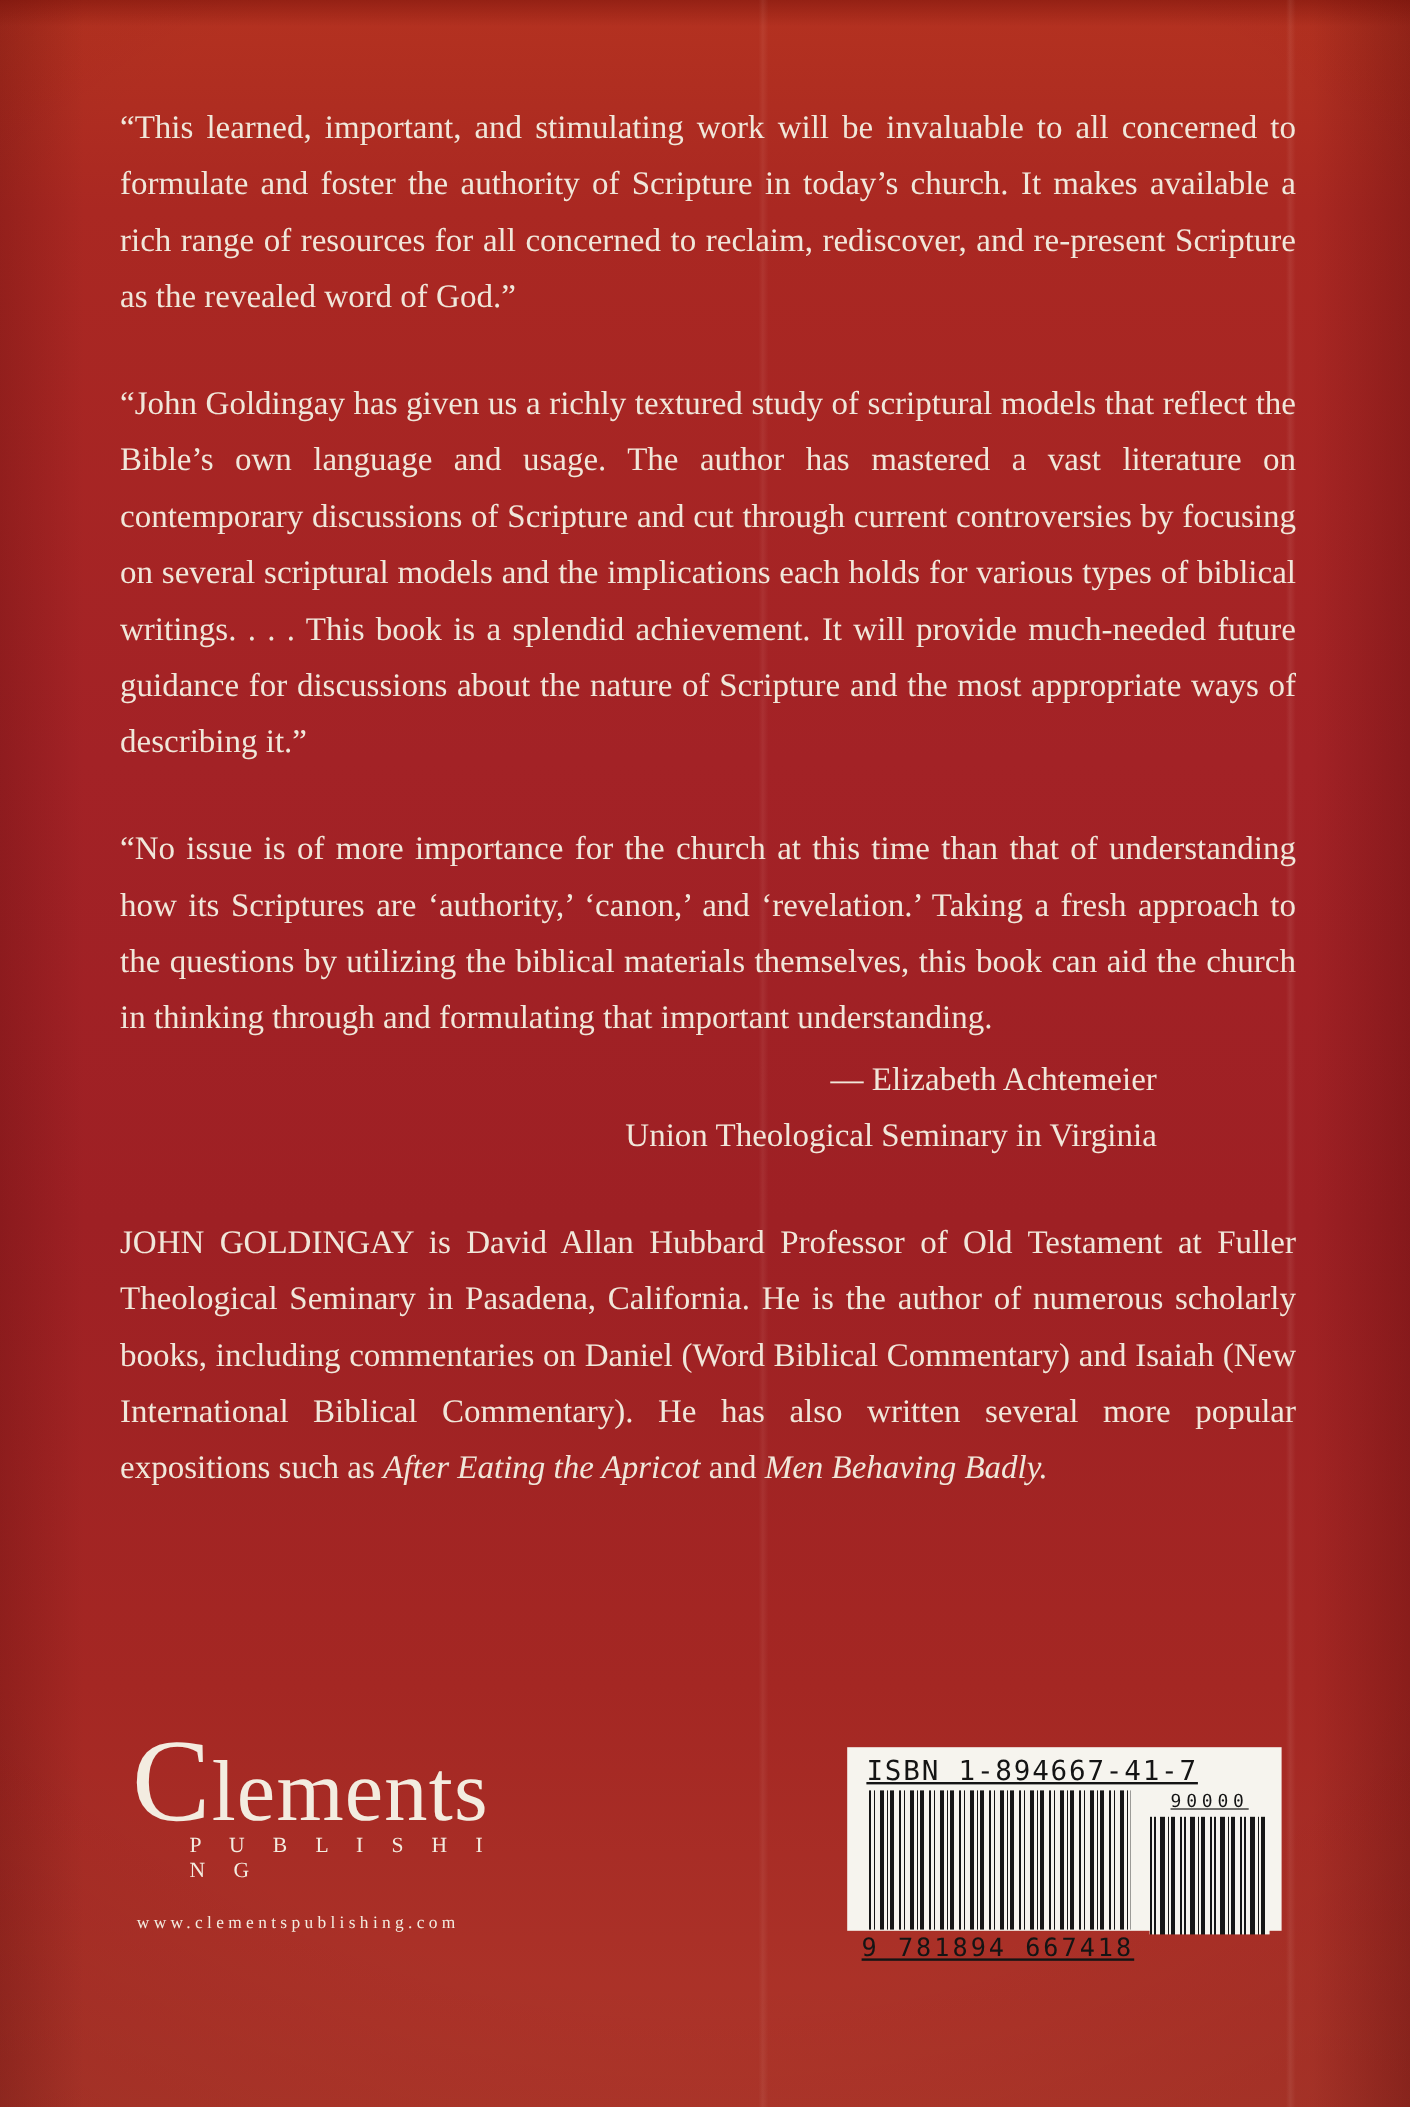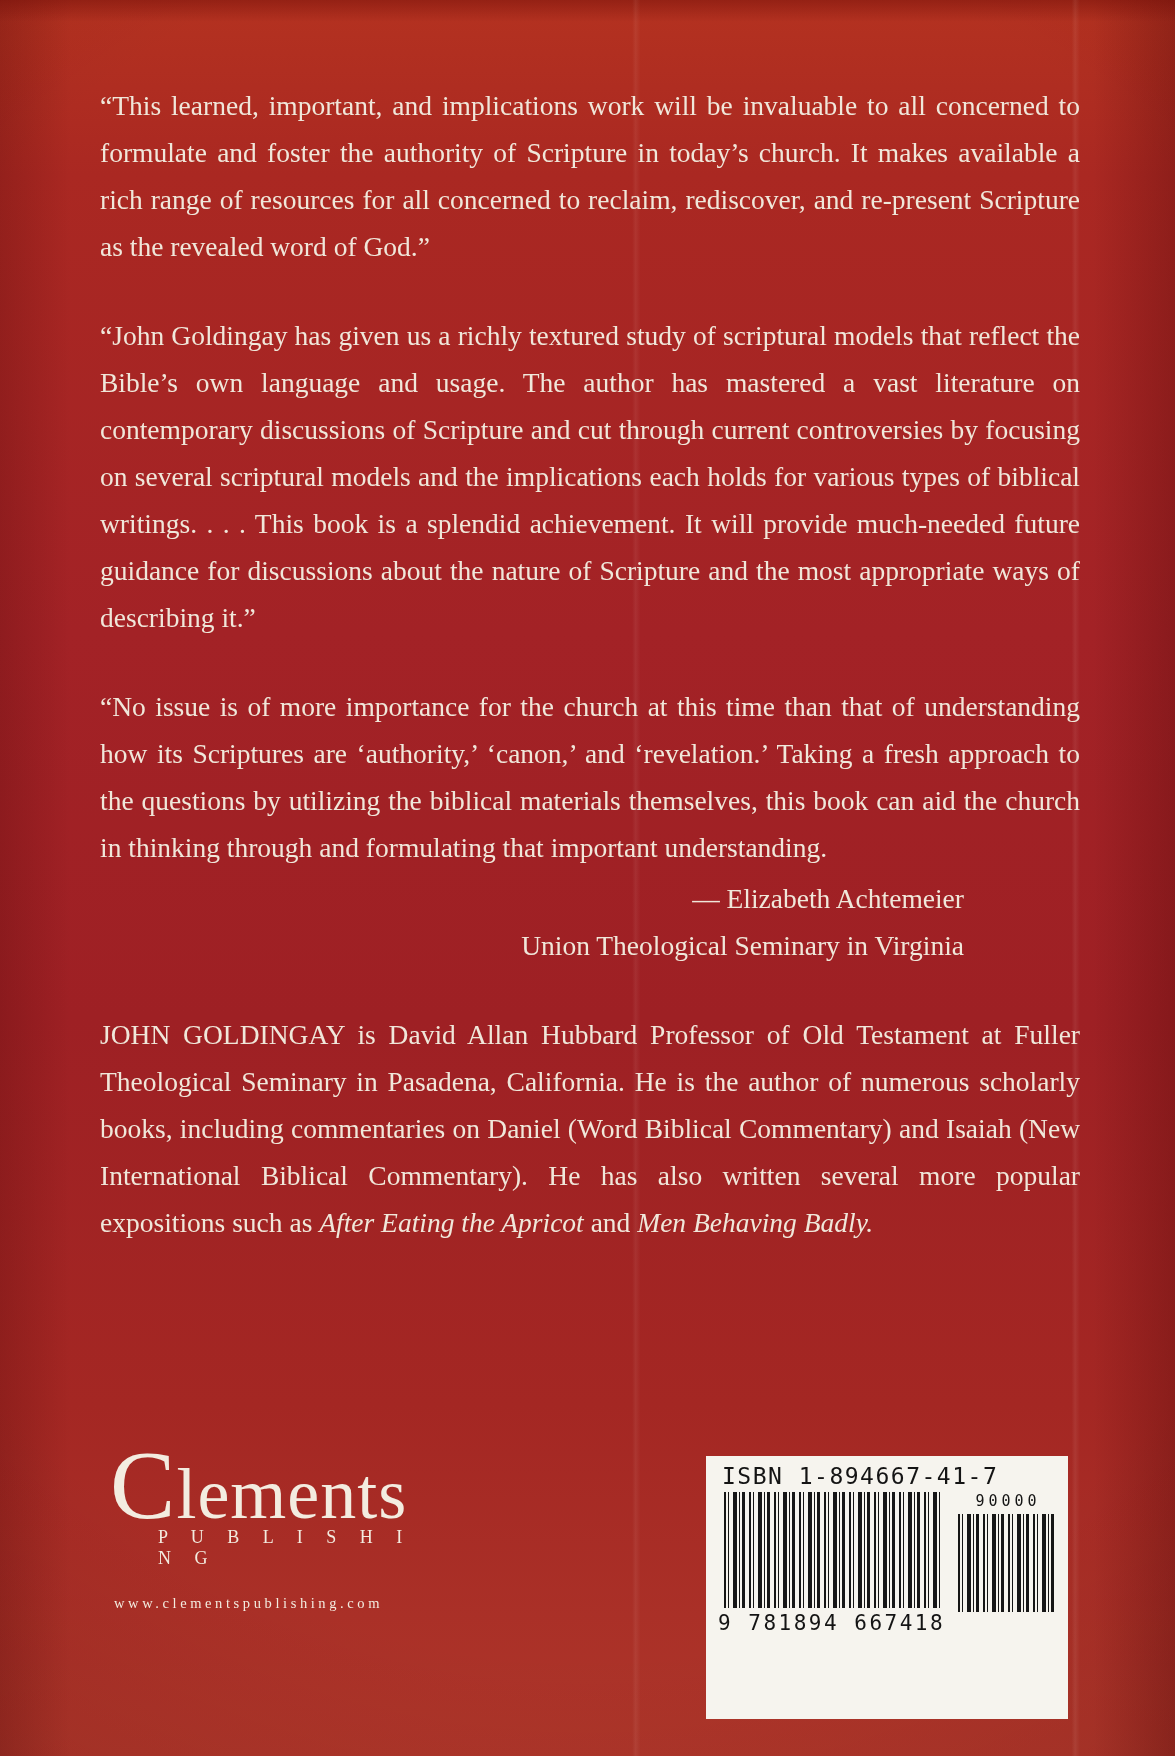--- a/index.html
+++ b/index.html
@@ -48,25 +48,26 @@
   }
   .logo-name::first-letter{font-size:98px;}
   .logo-sub{
     font-size:18px;letter-spacing:9.5px;margin-top:-10px;margin-left:48px;
   }
   .logo-site{
     font-size:14.5px;letter-spacing:3.6px;margin-top:26px;margin-left:4px;
   }
   
   .barcode-box{
-    position:absolute;left:706px;top:1456px;width:362px;height:263px;
+    position:absolute;left:706px;top:1456px;width:362px;height:153px;
     background:#f6f4ee;
     box-sizing:border-box;
     padding:7px 10px 6px 12px;
     color:#141414;
+    text-decoration:underline;
   }
   .isbn-line{
     font-family:"DejaVu Sans Mono","Liberation Mono",monospace;
     font-size:23px;letter-spacing:1.5px;white-space:nowrap;
     padding-left:4px;
   }
   .barcode-row{display:flex;margin-top:3px;}
   .barcode-main{width:224px;}
   .bars{
     background:repeating-linear-gradient(90deg,
@@ -89,21 +90,21 @@
   .side-bars{height:98px;margin-top:4px;}
 </style>
 </head>
 <body>
 
 <div class="page">
 
   <main class="content">
 
     <section class="quote-block">
-      <p class="quote-text">“This learned, important, and implications work will be invaluable to all concerned to formulate and foster the authority of Scripture in today’s church. It makes available a rich range of resources for all concerned to reclaim, rediscover, and re-present Scripture as the revealed word of God.”</p>
+      <p class="quote-text">“This learned, important, and stimulating work will be invaluable to all concerned to formulate and foster the authority of Scripture in today’s church. It makes available a rich range of resources for all concerned to reclaim, rediscover, and re-present Scripture as the revealed word of God.”</p>
     </section>
 
     <section class="quote-block">
       <p class="quote-text">“John Goldingay has given us a richly textured study of scriptural models that reflect the Bible’s own language and usage. The author has mastered a vast literature on contemporary discussions of Scripture and cut through current controversies by focusing on several scriptural models and the implications each holds for various types of biblical writings. . . . This book is a splendid achievement. It will provide much-needed future guidance for discussions about the nature of Scripture and the most appropriate ways of describing it.”</p>
     </section>
 
     <section class="quote-block">
       <p class="quote-text">“No issue is of more importance for the church at this time than that of understanding how its Scriptures are ‘authority,’ ‘canon,’ and ‘revelation.’ Taking a fresh approach to the questions by utilizing the biblical materials themselves, this book can aid the church in thinking through and formulating that important understanding.</p>
       <div class="attribution">
         <div class="attr-name">— Elizabeth Achtemeier</div>

